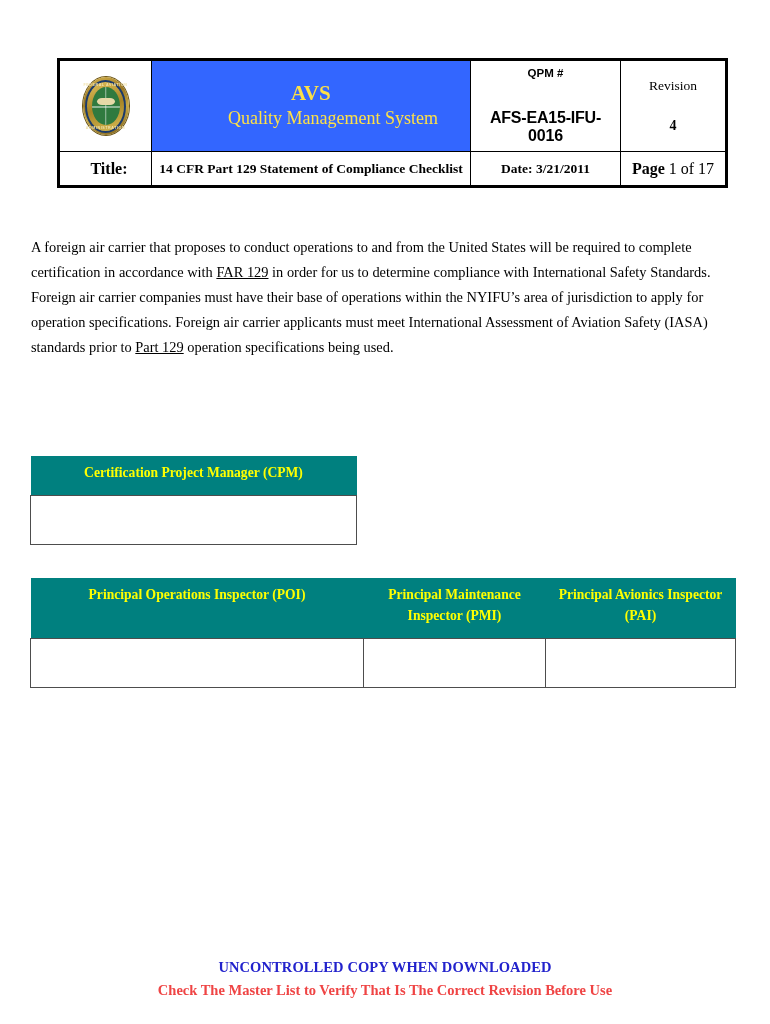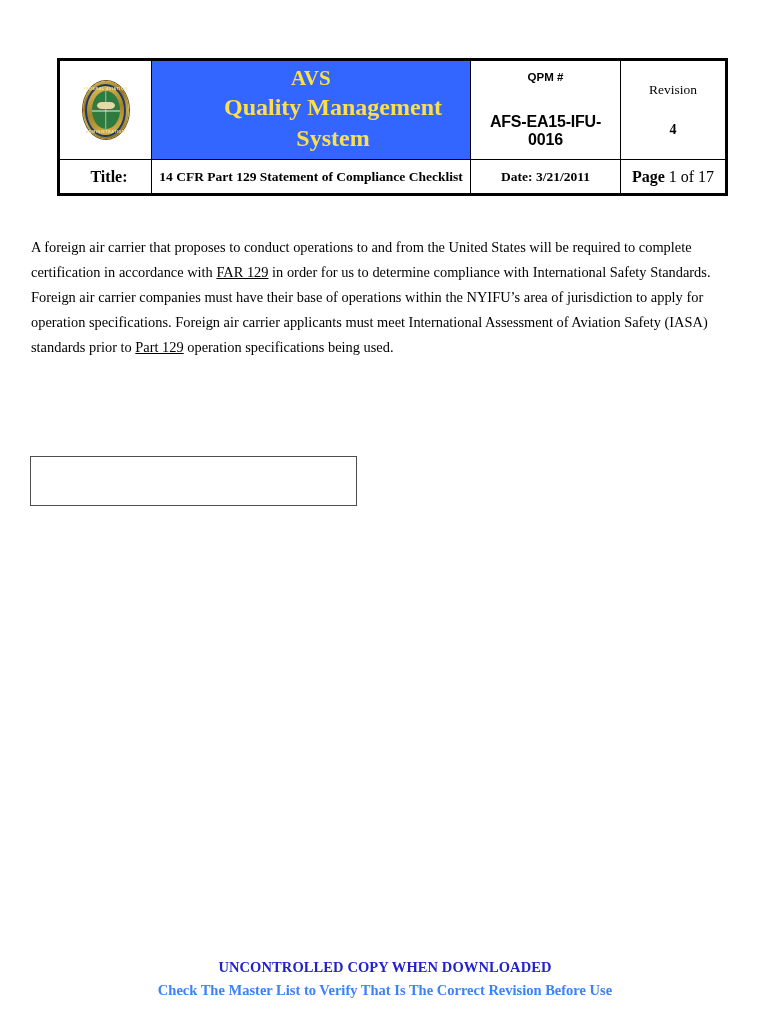--- a/index.html
+++ b/index.html
@@ -50,22 +50,22 @@
     color: #fde047;
     line-height: 1.28;
     padding: 4px 0 6px 0 !important;
   }
   .banner-l1 {
     font-size: 21px;
     font-weight: bold;
     letter-spacing: .3px;
   }
   .banner-l2 {
-    font-size: 24px;
-    font-weight: bold;
+    font-size: 18px;
+    font-weight: normal;
     padding-left: 44px;
   }
   .qpm-cell {
     width: 145px;
     font-family: "Liberation Sans", "DejaVu Sans", sans-serif;
     padding: 6px 2px !important;
   }
   .qpm-label {
     font-size: 11.5px;
     font-weight: bold;
@@ -236,21 +236,21 @@
     text-align: center;
   }
   .footer-l1 {
     color: #2222cc;
     font-weight: bold;
     font-size: 14.5px;
     letter-spacing: .1px;
     margin-top: 40px;
   }
   .footer-l2 {
-    color: #3b82f6;
+    color: #ef4444;
     font-weight: bold;
     font-size: 14.5px;
     margin-top: 6px;
   }
 </style>
 </head>
 <body>
 
 <div class="page">
 
@@ -289,25 +289,42 @@
       <td class="page-cell"><b>Page</b> <span>1 of 17</span></td>
     </tr>
   </tbody>
     </table>
 
   <p class="intro"><span>A foreign air carrier that proposes to conduct operations to and from the United States will be required to complete certification in accordance with </span><u>FAR 129</u><span> in order for us to determine compliance with International Safety Standards. Foreign air carrier companies must have their base of operations within the NYIFU’s area of jurisdiction to apply for operation specifications. Foreign air carrier applicants must meet International Assessment of Aviation Safety (IASA) standards prior to </span><u>Part 129</u><span> operation specifications being used.</span></p>
 
 
   <table class="dtable" id="table-cpm">
     <tbody>
+        <tr>
+      <th>Certification Project Manager (CPM)</th>
+    </tr>
     <tr>
       <td class="fillcell"></td>
     </tr>
   </tbody>
     </table>
 
+  <table class="dtable" id="table-inspectors">
+    <tbody>
+        <tr>
+      <th class="c1">Principal Operations Inspector (POI)</th>
+      <th class="c2">Principal Maintenance Inspector (PMI)</th>
+      <th class="c3">Principal Avionics Inspector (PAI)</th>
+    </tr>
+    <tr>
+      <td class="fillcell"></td>
+      <td class="fillcell"></td>
+      <td class="fillcell"></td>
+    </tr>
+  </tbody>
+    </table>
 
   <div class="footer">
     <div class="footer-l1">UNCONTROLLED COPY WHEN DOWNLOADED</div>
     <div class="footer-l2">Check The Master List to Verify That Is The Correct Revision Before Use</div>
   </div>
 
 </div>
 
 </body></html>

